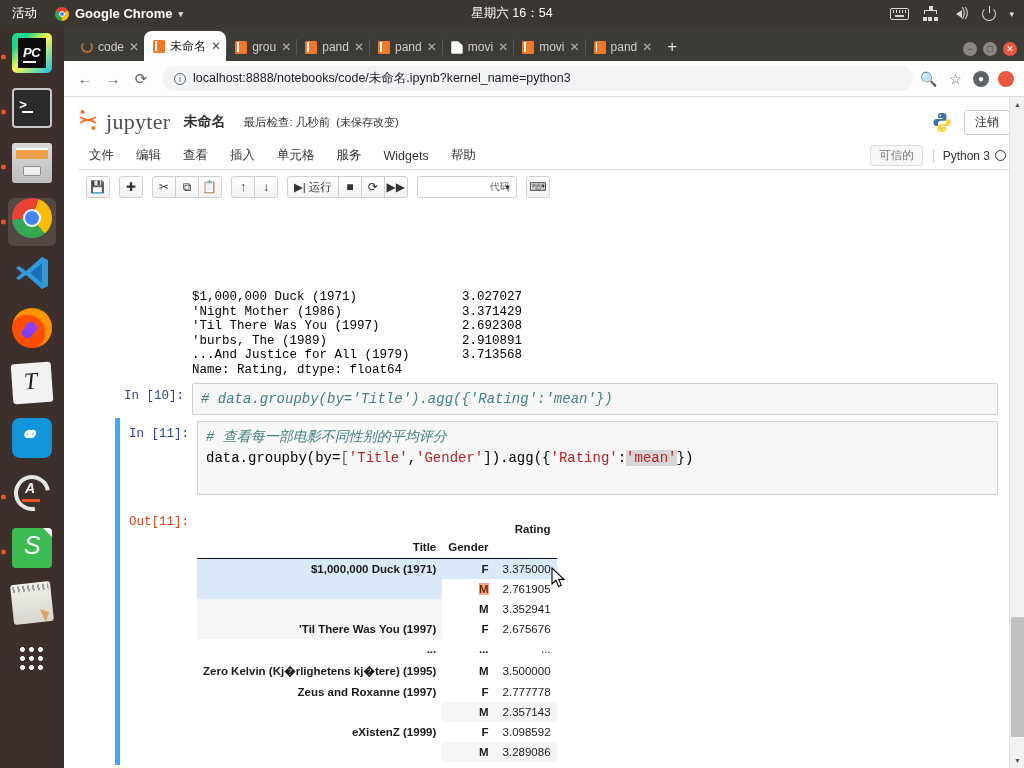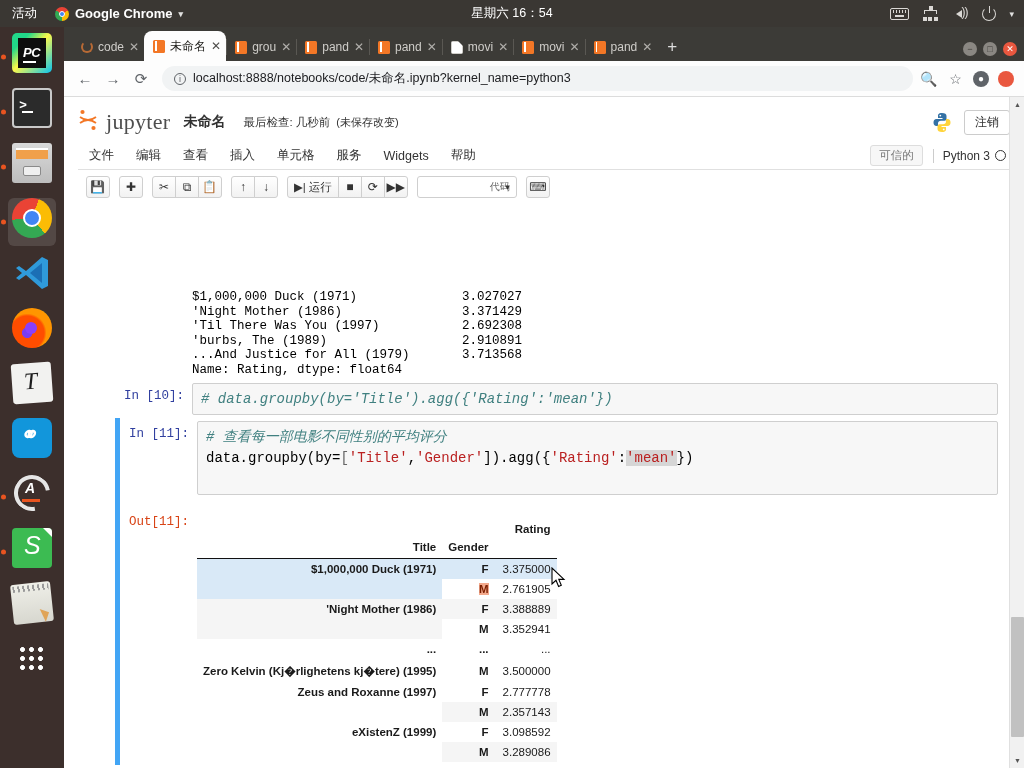--- a/index.html
+++ b/index.html
@@ -631,29 +631,29 @@
                     <tr class="hover">
                       <th class="idx0">$1,000,000 Duck (1971)</th>
                       <th class="idx1">F</th>
                       <td class="valcol">3.375000</td>
                     </tr>
                     <tr>
                       <th class="idx0" style="background:#d9e9f7"></th>
                       <th class="idx1"><span class="selected-text">M</span></th>
                       <td class="valcol">2.761905</td>
                     </tr>
-                    <tr class="odd">
-                      <th class="idx0">'Night Mother (1986)</th>
-                      <th class="idx1">F</th>
-                      <td class="valcol">3.388889</td>
-                    </tr>
                     <tr>
                       <th class="idx0" style="background:#f5f5f5"></th>
                       <th class="idx1">M</th>
                       <td class="valcol">3.352941</td>
+                    </tr>
+                    <tr>
+                      <th class="idx0" style="background:#f5f5f5">'Til There Was You (1997)</th>
+                      <th class="idx1">F</th>
+                      <td class="valcol">2.675676</td>
                     </tr>
                     <tr>
                       <th class="idx0">...</th>
                       <th class="idx1">...</th>
                       <td class="valcol">...</td>
                     </tr>
                     <tr>
                       <th class="idx0">Zero Kelvin (Kj�rlighetens kj�tere) (1995)</th>
                       <th class="idx1">M</th>
                       <td class="valcol">3.500000</td>

